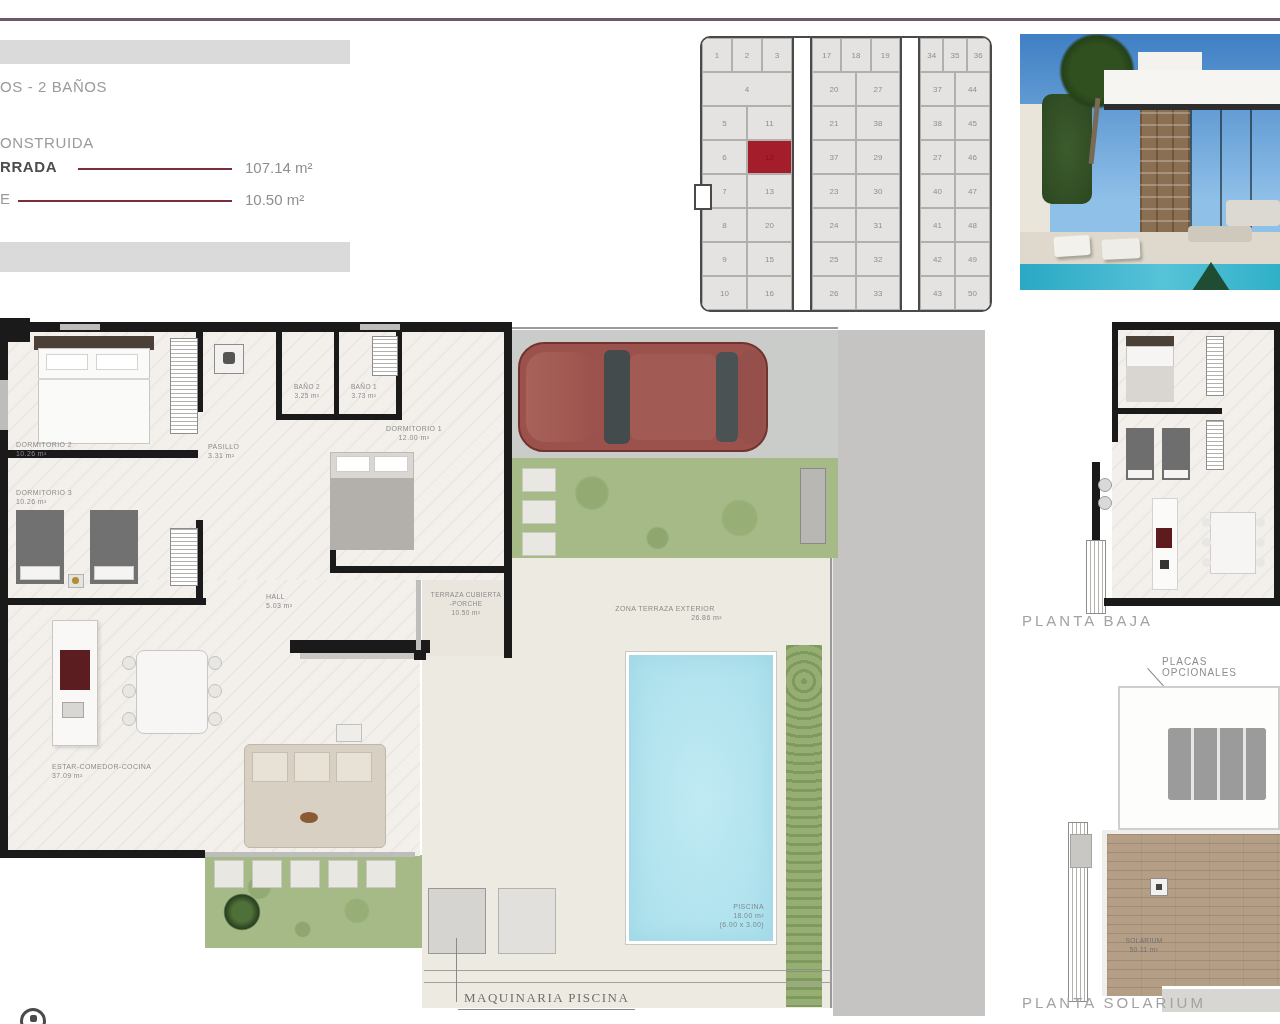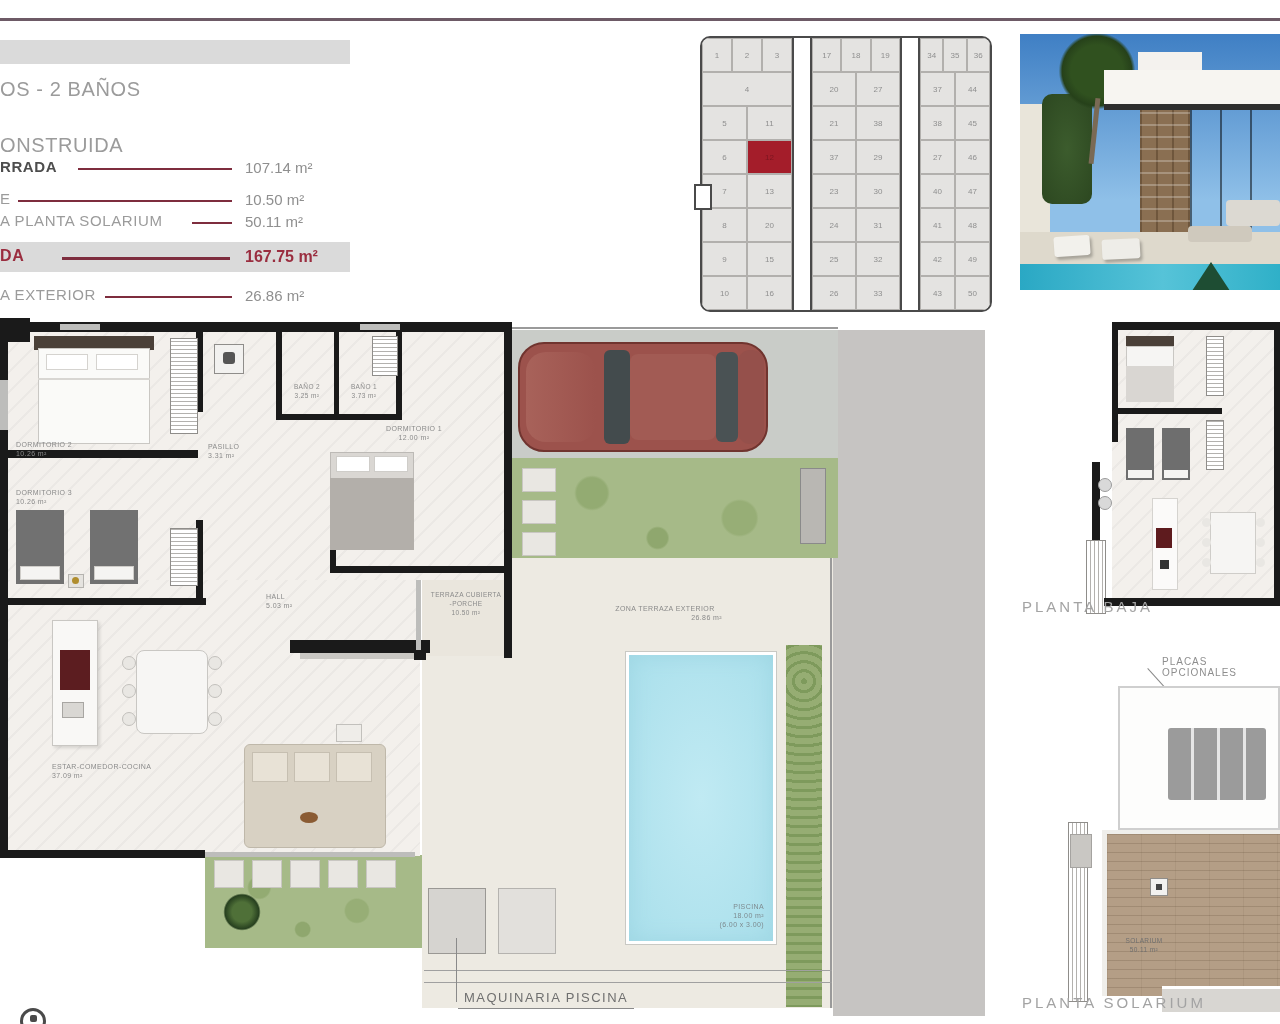--- a/index.html
+++ b/index.html
@@ -6,21 +6,21 @@
   .page{position:relative;width:1280px;height:1024px;overflow:hidden;background:#fff;
         font-family:"Liberation Sans",sans-serif;}
   .abs{position:absolute;}
   .wl{position:absolute;background:#1a1a1a;}
   .glass{position:absolute;background:#bdbdbb;}
   .hatch{position:absolute;background:repeating-linear-gradient(0deg,#fff 0 3px,#b3b1ae 3px 4px);
          border:1px solid #8f8d8a;box-sizing:border-box;}
   .hatchH{position:absolute;background:repeating-linear-gradient(90deg,#fff 0 3px,#b3b1ae 3px 4px);
          border:1px solid #8f8d8a;box-sizing:border-box;}
   
-  .info-caption{position:absolute;color:#9b9b9b;font-size:20px;letter-spacing:.6px;}
+  .info-caption{position:absolute;color:#9b9b9b;font-size:15px;letter-spacing:.6px;}
   .info-row{position:absolute;height:20px;}
   .info-label{position:absolute;left:0;top:0;font-size:15px;color:#9b9b9b;letter-spacing:.6px;white-space:nowrap;}
   .info-label.bold{color:#4d4d4d;font-weight:bold;}
   .info-line{position:absolute;top:10px;border-top:2px solid #7e2d3e;}
   .info-value{position:absolute;left:245px;top:1px;font-size:15px;color:#8f8f8f;white-space:nowrap;}
   .hl-bar{position:absolute;background:#dadada;}
   .maroon{color:#9a2d3f!important;font-weight:bold;}
   
   .site-grid{position:absolute;left:700px;top:36px;width:292px;height:276px;
              border:2px solid #4a4a4a;border-radius:10px;display:flex;overflow:hidden;background:#fff;box-sizing:border-box;}
@@ -67,38 +67,23 @@
       <span class="info-line" style="left:78px;width:154px;"></span>
       <span class="info-value">107.14 m²</span>
     </div>
 
     <div class="info-row" style="left:0;top:160px;width:350px;">
       <span class="info-label">E</span>
       <span class="info-line" style="left:18px;width:214px;"></span>
       <span class="info-value">10.50 m²</span>
     </div>
 
-    <div class="info-row" style="left:0;top:182px;width:350px;">
-      <span class="info-label">A PLANTA SOLARIUM</span>
-      <span class="info-line" style="left:192px;width:40px;"></span>
-      <span class="info-value">50.11 m²</span>
-    </div>
 
     <div class="hl-bar" style="left:0;top:212px;width:350px;height:30px;"></div>
-    <div class="info-row" style="left:0;top:217px;width:350px;">
-      <span class="info-label bold maroon" style="font-size:16px;">DA</span>
-      <span class="info-line" style="left:62px;width:168px;border-top-width:3px;"></span>
-      <span class="info-value maroon" style="font-size:16px;">167.75 m²</span>
-    </div>
-
-    <div class="info-row" style="left:0;top:256px;width:350px;">
-      <span class="info-label">A EXTERIOR</span>
-      <span class="info-line" style="left:105px;width:127px;"></span>
-      <span class="info-value">26.86 m²</span>
-    </div>
+
   </div>
 
   <div class="site-grid" id="siteGrid">
       <div class="grid-group" style="flex: 0 0 90px;">
         <div class="grid-row">
           <div class="grid-cell">1</div>
           <div class="grid-cell">2</div>
           <div class="grid-cell">3</div>
         </div>
         <div class="grid-row">
@@ -317,21 +302,21 @@
     <div class="abs" style="left:198px;top:10px;width:22px;height:90px;background:#4a5254;border-radius:6px;"></div>
     <div class="abs" style="left:220px;top:8px;width:26px;height:94px;background:#95504b;border-radius:12px;"></div>
   </div>
 
   <div class="furn" style="left:428px;top:888px;width:58px;height:66px;background:#d6d4d0;border:1px solid #9a9894;"></div>
   <div class="furn" style="left:498px;top:888px;width:58px;height:66px;background:#e2e0dc;border:1px solid #b5b3af;"></div>
 
   <div class="abs" style="left:424px;top:970px;width:408px;height:1px;background:#a0a0a0;"></div>
   <div class="abs" style="left:424px;top:982px;width:408px;height:1px;background:#a0a0a0;"></div>
   <div class="abs" style="left:456px;top:938px;width:1px;height:64px;background:#8a8a8a;"></div>
-  <div class="abs" style="left:458px;top:990px;padding:0 6px 3px 6px;font-size:13px;color:#6f6f6f;letter-spacing:1.5px;border-bottom:1px solid #8a8a8a;">MAQUINARIA PISCINA</div>
+  <div class="abs" style="left:458px;top:990px;padding:0 6px 3px 6px;font-size:13px;color:#6f6f6f;letter-spacing:1.5px;border-bottom:1px solid #8a8a8a;font-family:Liberation Serif, serif;">MAQUINARIA PISCINA</div>
 
   <div class="rl" style="left:16px;top:440px;">
     <span class="nm">DORMITORIO 2</span>
     <span class="nm">10.26 m²</span>
   </div>
   <div class="rl" style="left:16px;top:488px;">
     <span class="nm">DORMITORIO 3</span>
     <span class="nm">10.26 m²</span>
   </div>
   <div class="rl" style="left:208px;top:442px;">
@@ -397,21 +382,21 @@
     <div class="furn" style="left:148px;top:190px;width:46px;height:62px;background:#f6f5f3;border:1px solid #cfcdc9;"></div>
     <div class="furn" style="left:140px;top:196px;width:9px;height:9px;background:#e9e7e3;border-radius:50%;"></div>
     <div class="furn" style="left:140px;top:216px;width:9px;height:9px;background:#e9e7e3;border-radius:50%;"></div>
     <div class="furn" style="left:140px;top:236px;width:9px;height:9px;background:#e9e7e3;border-radius:50%;"></div>
     <div class="furn" style="left:194px;top:196px;width:9px;height:9px;background:#e9e7e3;border-radius:50%;"></div>
     <div class="furn" style="left:194px;top:216px;width:9px;height:9px;background:#e9e7e3;border-radius:50%;"></div>
     <div class="furn" style="left:194px;top:236px;width:9px;height:9px;background:#e9e7e3;border-radius:50%;"></div>
     <div class="wl" style="left:42px;top:276px;width:176px;height:8px;"></div>
     <div class="wl" style="left:212px;top:0;width:6px;height:284px;"></div>
   </div>
-  <div class="mini-label" style="left:1022px;top:598px;">PLANTA BAJA</div>
+  <div class="mini-label" style="left:1022px;top:612px;">PLANTA BAJA</div>
 
   <div class="abs" style="left:1162px;top:656px;font-size:10px;color:#8e8e8e;letter-spacing:1px;">PLACAS OPCIONALES</div>
   <div class="abs" style="left:1148px;top:668px;width:60px;height:1px;background:#8a8a8a;transform:rotate(48deg);transform-origin:left top;"></div>
   <div class="abs" style="left:1118px;top:686px;width:162px;height:144px;background:#fdfdfc;border:2px solid #cfcfcf;box-sizing:border-box;"></div>
   <div class="abs" style="left:1168px;top:728px;width:98px;height:72px;background:#9b9b9b;border-radius:3px;
               background-image:repeating-linear-gradient(90deg,transparent 0 23px,#e6e6e6 23px 26px);"></div>
 
   <div class="hatchH" style="left:1068px;top:822px;width:20px;height:180px;"></div>
   <div class="furn" style="left:1070px;top:834px;width:22px;height:34px;background:#c9c7c3;border:1px solid #a5a3a0;"></div>
   <div class="wood" style="left:1102px;top:830px;width:178px;height:166px;border-left:5px solid #efeeea;border-top:4px solid #efeeea;box-sizing:border-box;"></div>

